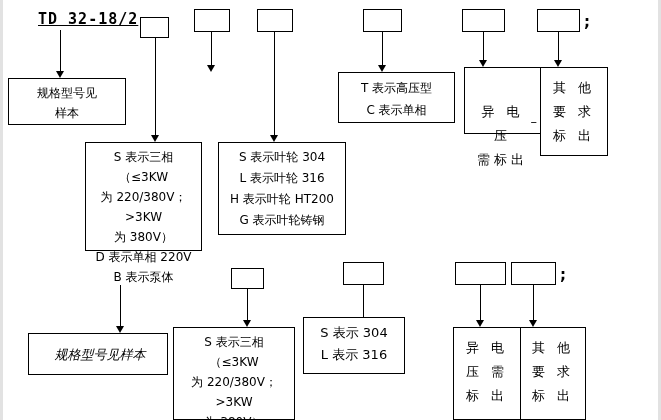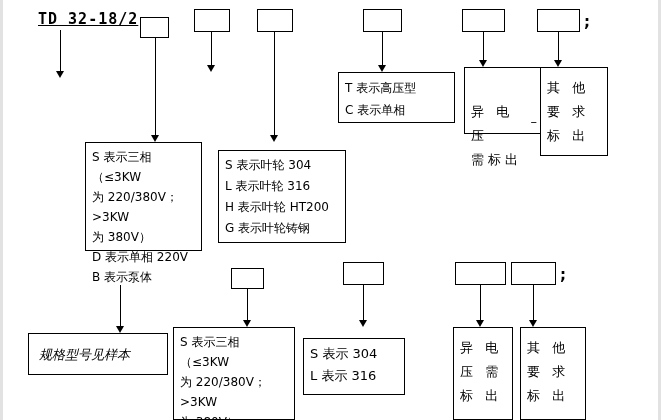--- a/index.html
+++ b/index.html
@@ -4,20 +4,21 @@
 <style>
   html, body { margin: 0; padding: 0; background: #ffffff; }
   #canvas {
     position: relative;
     width: 661px;
     height: 420px;
     background: #ffffff;
     overflow: hidden;
     font-family: "DejaVu Sans", sans-serif;
     color: #000000;
+    text-align: center;
   }
   .edge { position: absolute; top: 0; height: 420px; background: #e2e2e2; }
   .title {
     position: absolute;
     font-family: "DejaVu Sans Mono", "Liberation Mono", monospace;
     font-size: 15px;
     font-weight: bold;
     letter-spacing: 1px;
     text-decoration: underline;
     white-space: nowrap;
@@ -79,32 +80,34 @@
 
   <div class="vline" style="left:382px;top:32px;height:34px"></div>
   <div class="arrow" style="left:378px;top:65px"></div>
 
   <div class="vline" style="left:483px;top:32px;height:29px"></div>
   <div class="arrow" style="left:479px;top:60px"></div>
 
   <div class="vline" style="left:558px;top:32px;height:29px"></div>
   <div class="arrow" style="left:554px;top:60px"></div>
 
+  <div class="txt" style="left:8px;top:78px;width:118px;height:47px">规格型号见
+样本</div>
 
 
   <div class="txt lh22" style="left:338px;top:72px;width:117px;height:51px">T 表示高压型
 C 表示单相</div>
 
   <div class="txt" style="left:85px;top:142px;width:117px;height:109px">S 表示三相（≤3KW
 为 220/380V；&gt;3KW
 为 380V）
 D 表示单相 220V
 B 表示泵体</div>
 
-  <div class="txt lh21" style="left:218px;top:150px;width:128px;height:93px">S 表示叶轮 304
+  <div class="txt lh21" style="left:218px;top:142px;width:128px;height:93px">S 表示叶轮 304
 L 表示叶轮 316
 H 表示叶轮 HT200
 G 表示叶轮铸钢</div>
 
   <div class="txt spread" style="left:464px;top:67px;width:77px;height:67px">
     <span>异 电 压
 需标出</span>
     <span class="dash">–</span>
   </div>
 
@@ -134,24 +137,24 @@
   <div class="vline" style="left:533px;top:285px;height:36px"></div>
   <div class="arrow" style="left:529px;top:320px"></div>
 
   <div class="txt single" style="left:28px;top:333px;width:140px;height:42px">规格型号见样本</div>
 
   <div class="txt" style="left:173px;top:327px;width:122px;height:93px">S 表示三相（≤3KW
 为 220/380V；&gt;3KW
 为 380V）
 D 表示单相 220V</div>
 
-  <div class="txt lh22" style="left:303px;top:338px;width:102px;height:57px;font-size:13px">S 表示 304
+  <div class="txt lh22" style="left:303px;top:317px;width:102px;height:57px;font-size:13px">S 表示 304
 L 表示 316</div>
 
-  <div class="txt spread" style="left:453px;top:327px;width:60px;height:93px">异 电
+  <div class="txt spread" style="left:453px;top:327px;width:68px;height:93px">异 电
 压 需
 标 出</div>
 
   <div class="txt spread" style="left:520px;top:327px;width:66px;height:93px">其 他
 要 求
 标 出</div>
 
 </div>
 
 </body></html>

